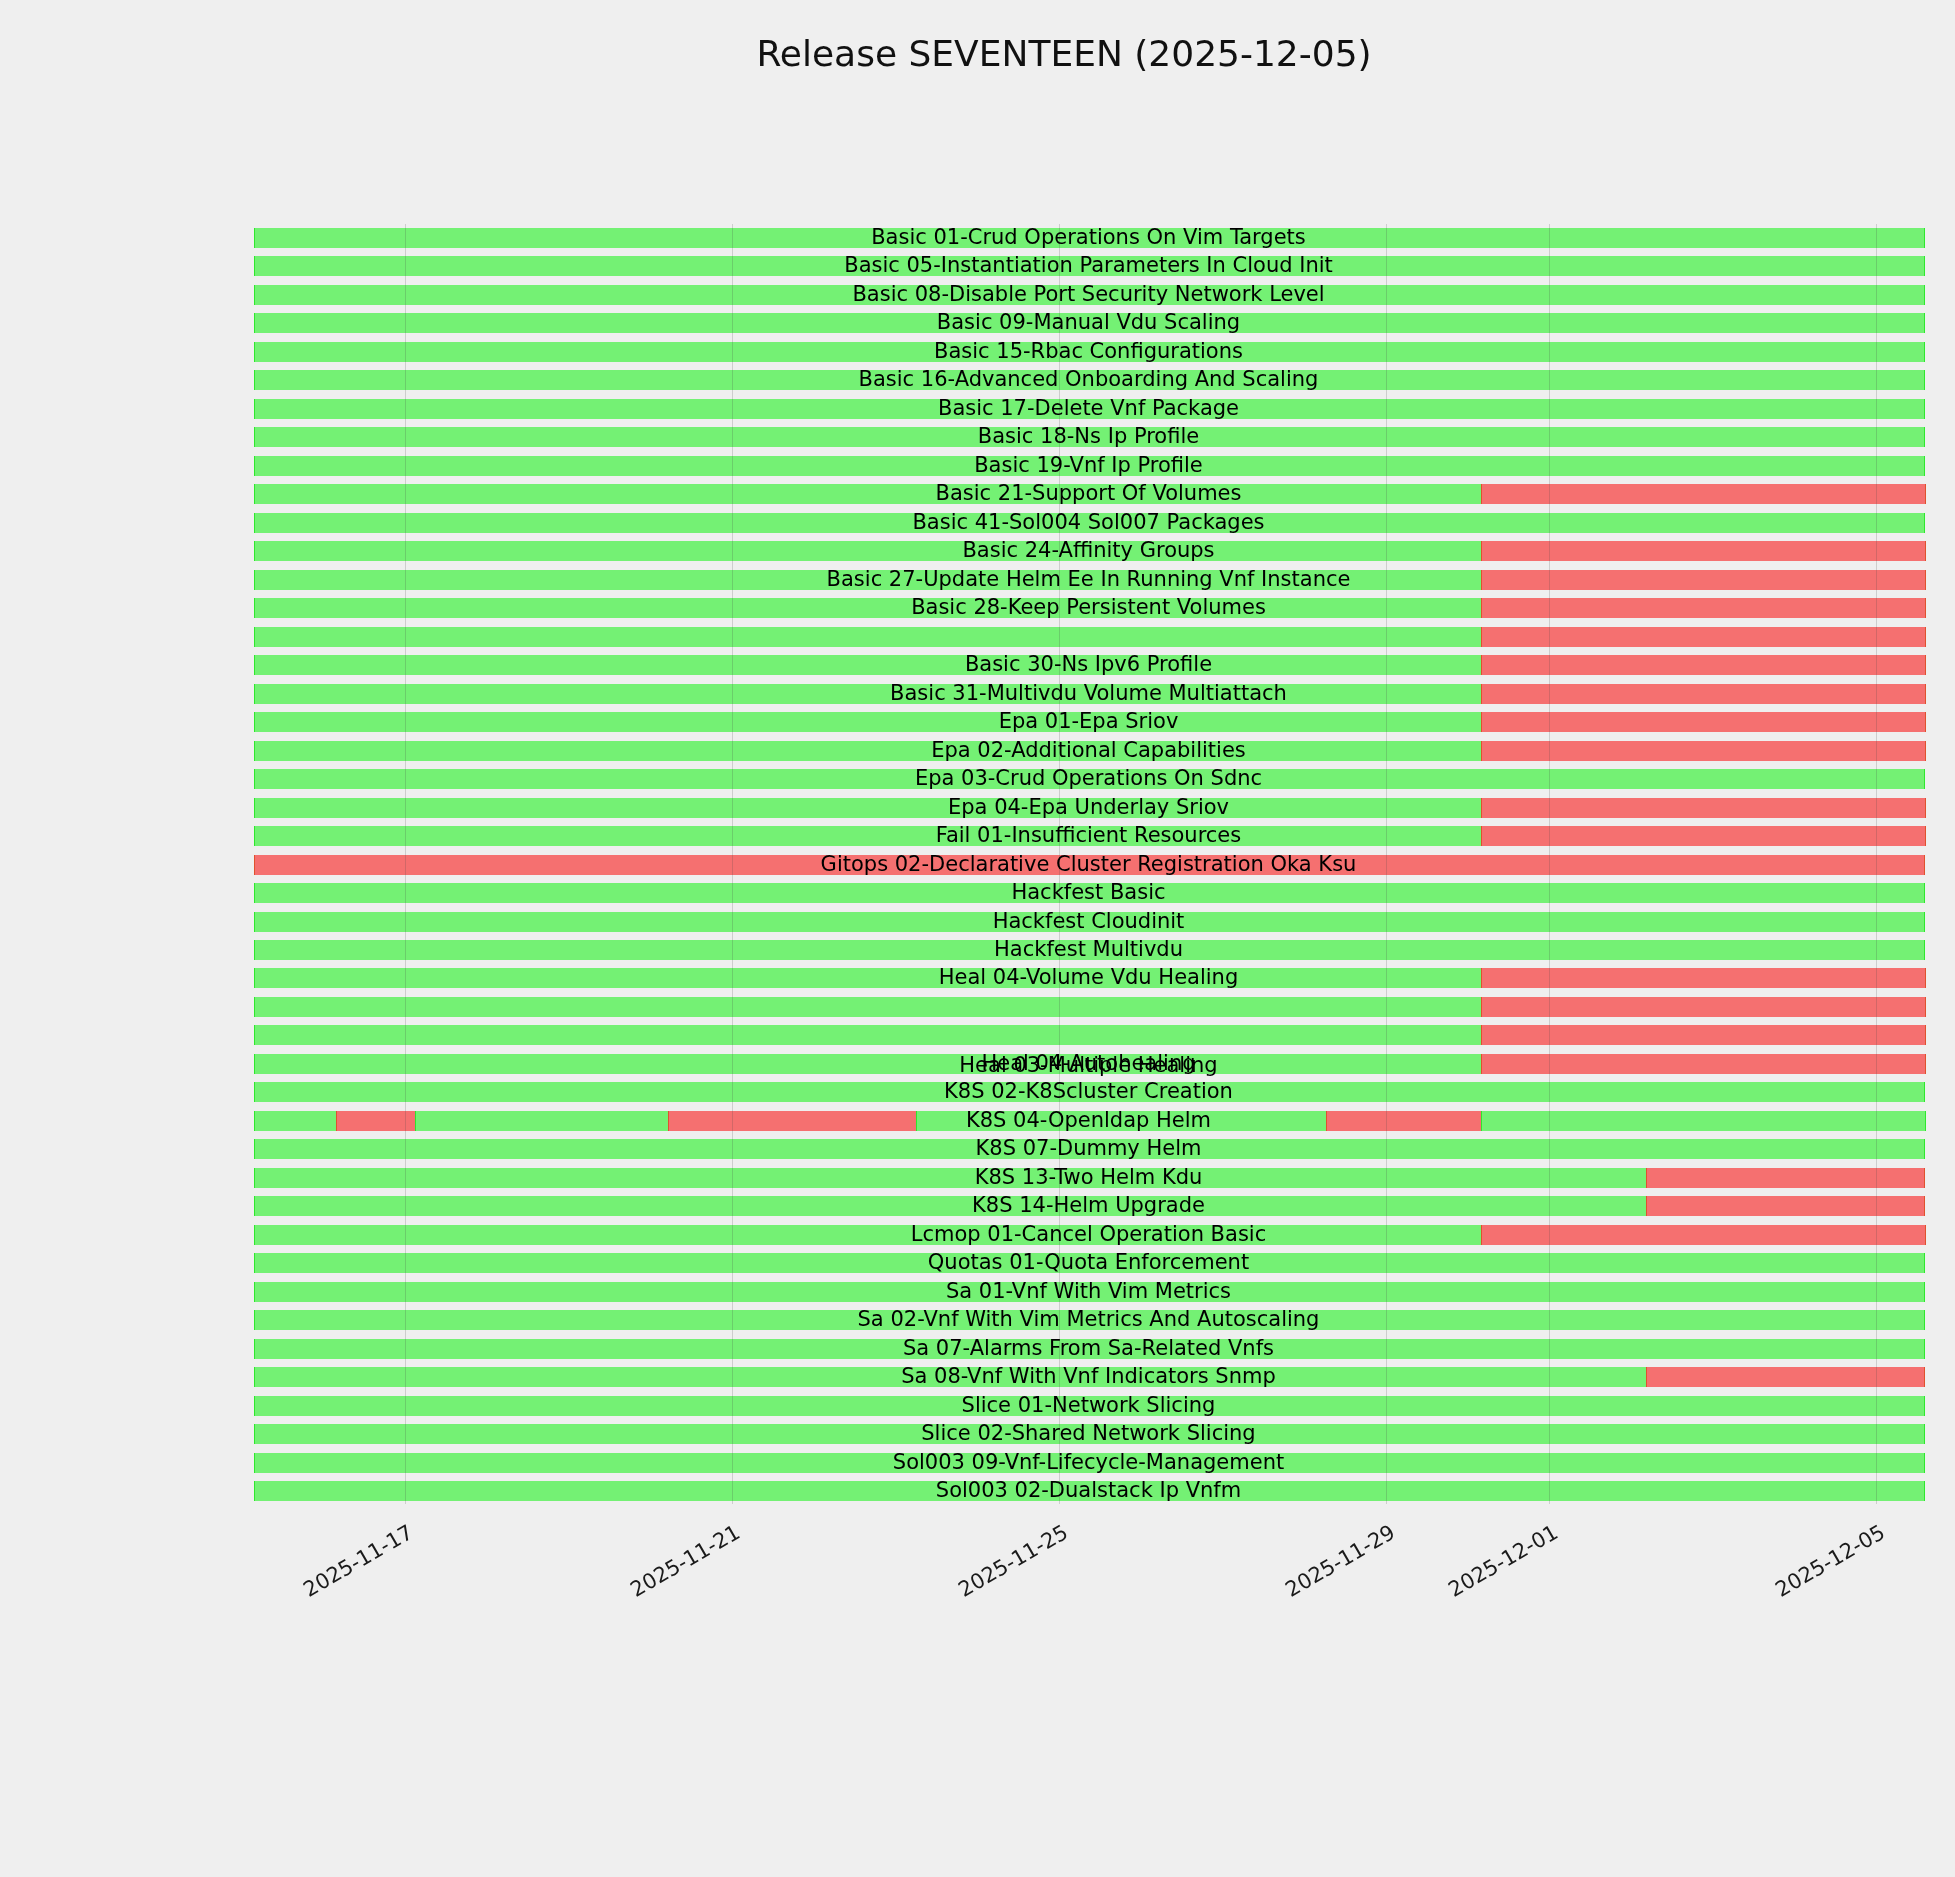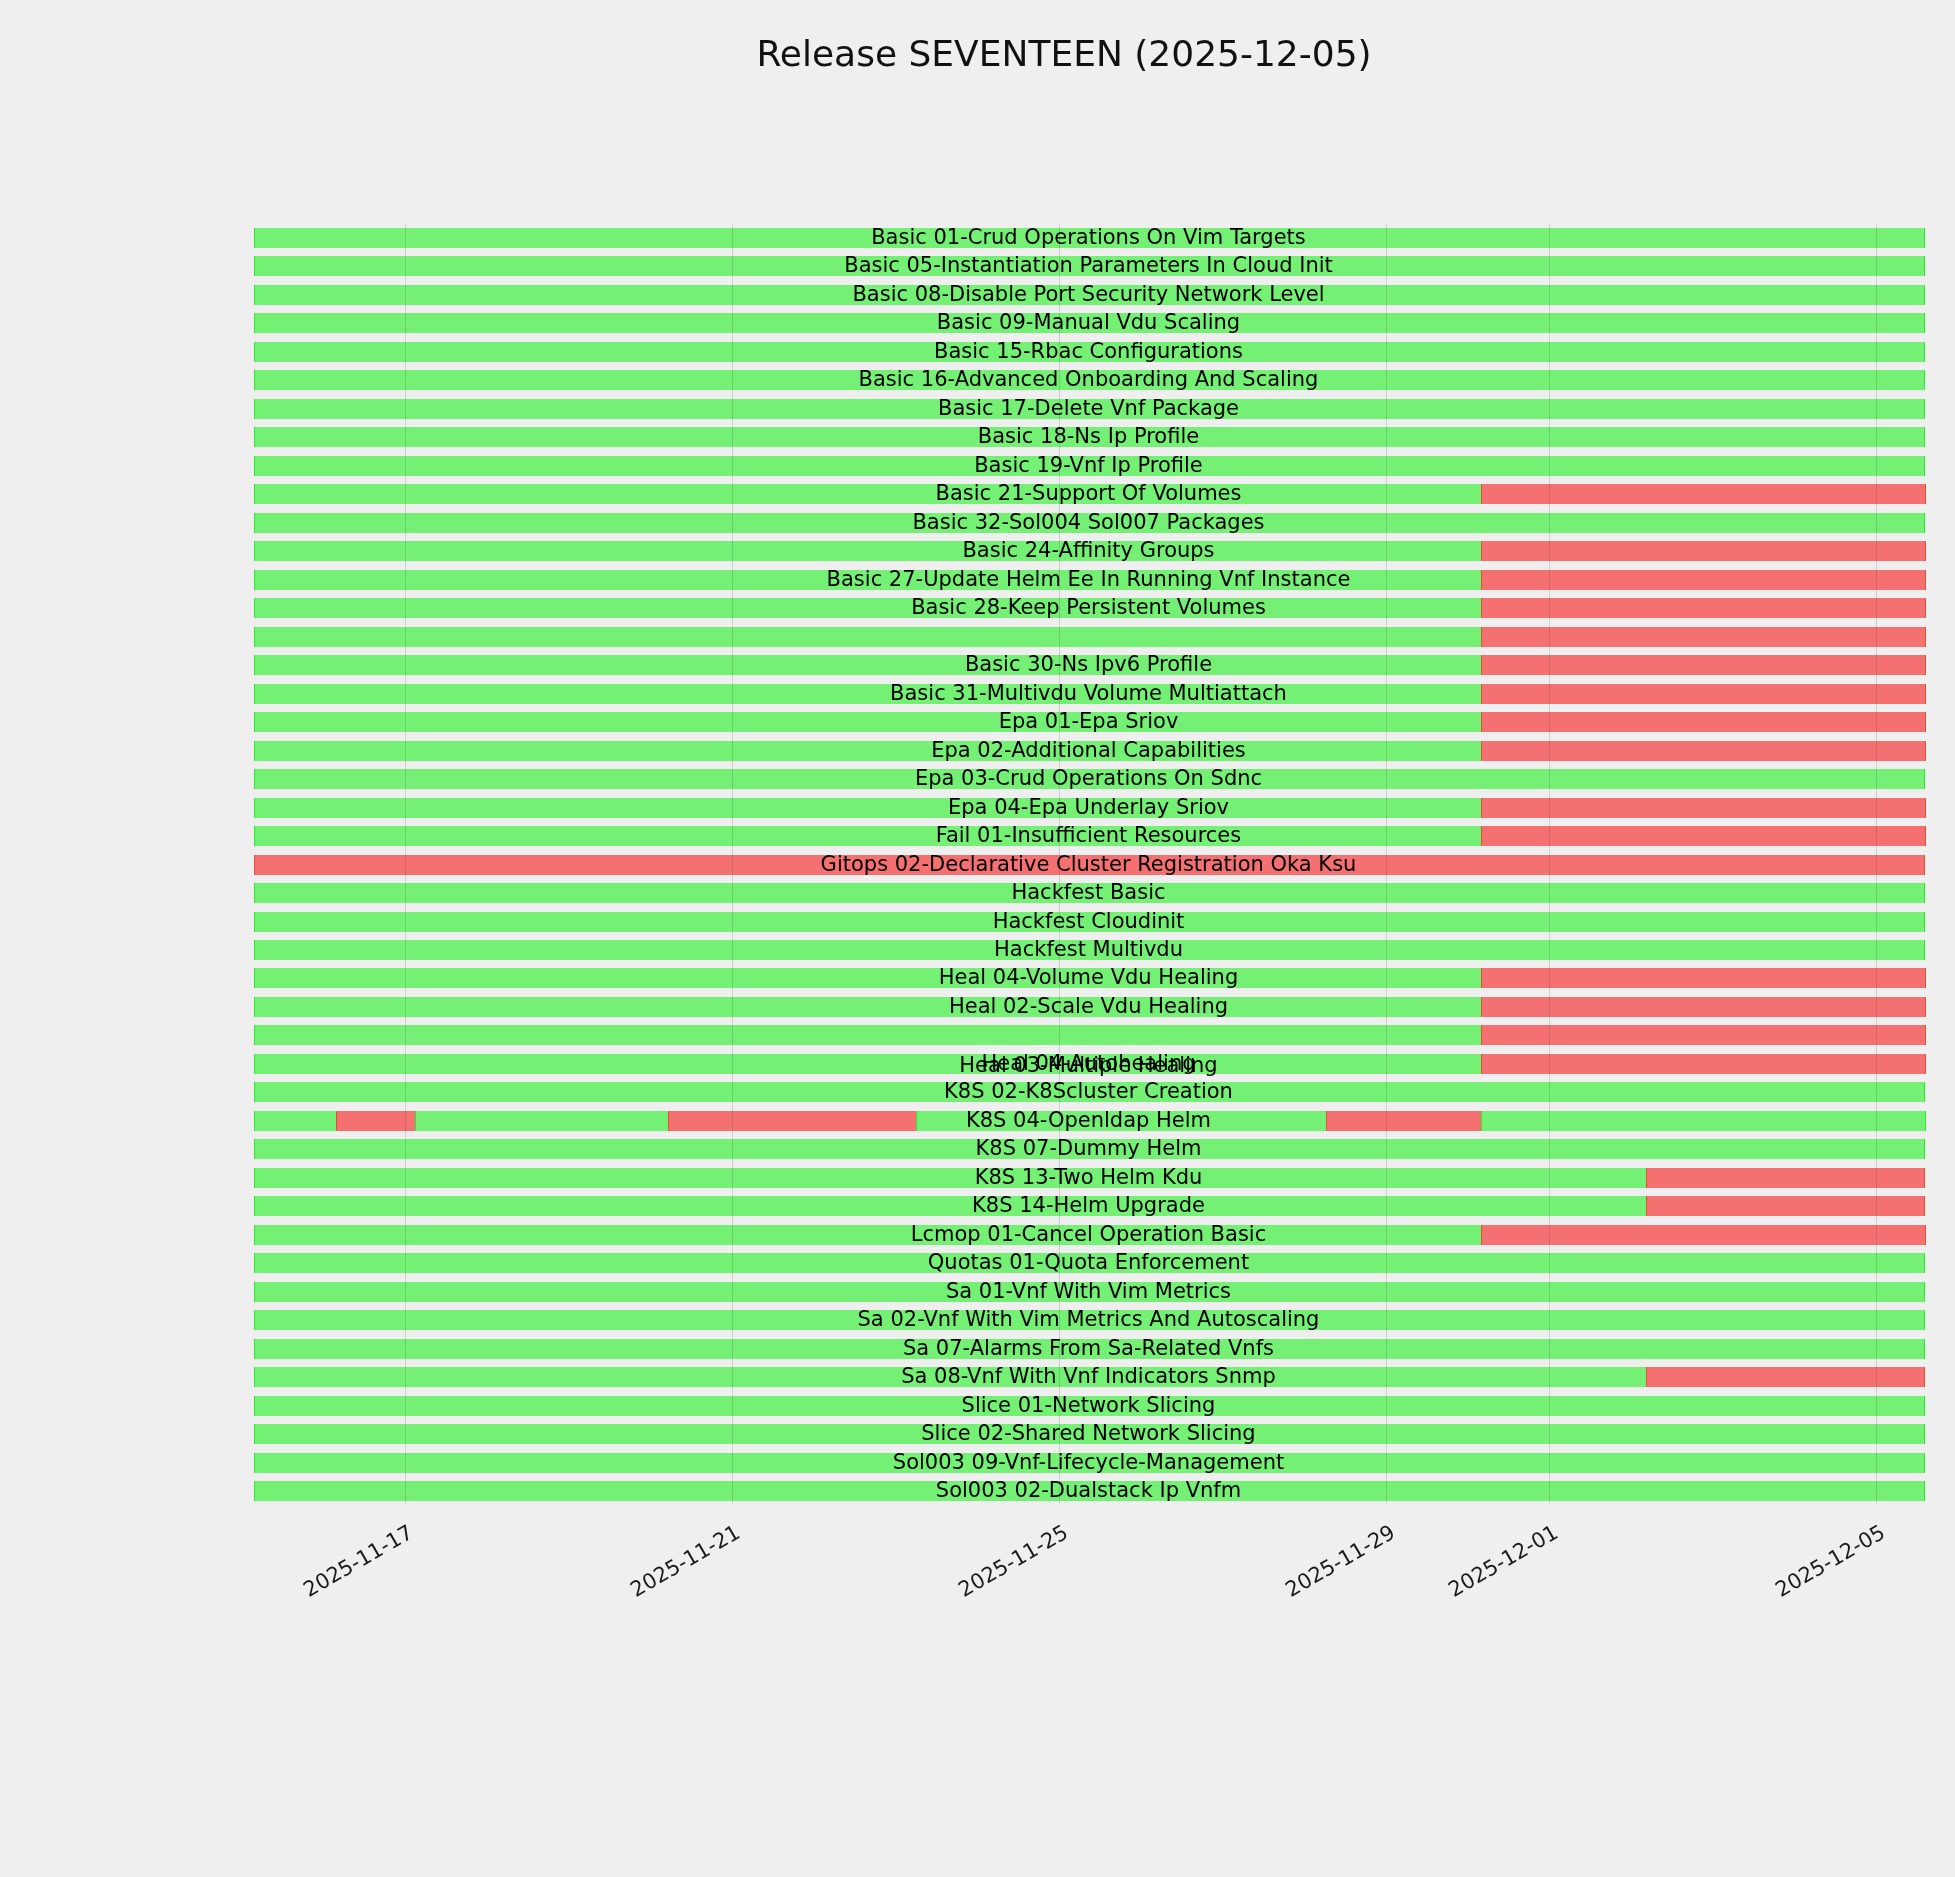--- a/index.html
+++ b/index.html
@@ -92,21 +92,21 @@
       </div>
       <div class="row-label" style="top: 456px;">Basic 19-Vnf Ip Profile</div>
       <div class="row-bar" style="left: 254px; top: 484px; width: 1671px; height: 19.6px;">
         <div class="seg" style="left: 0px; width: 1227px; background: rgb(116, 241, 116); border-left: 1.6px solid rgb(46, 232, 46);"></div>
         <div class="seg" style="left: 1227px; width: 445px; background: rgb(245, 112, 112); border-left: 1.6px solid rgb(224, 81, 46); border-right: 1.6px solid rgb(224, 81, 46);"></div>
       </div>
       <div class="row-label" style="top: 484px;">Basic 21-Support Of Volumes</div>
       <div class="row-bar" style="left: 254px; top: 513px; width: 1671px; height: 19.6px;">
         <div class="seg" style="left: 0px; width: 1671px; background: rgb(116, 241, 116); border-left: 1.6px solid rgb(46, 232, 46); border-right: 1.6px solid rgb(46, 232, 46);"></div>
       </div>
-      <div class="row-label" style="top: 513px;">Basic 32-Sol004 Sol007 Packages</div>
+      <div class="row-label" style="top: 513px;">Basic 41-Sol004 Sol007 Packages</div>
       <div class="row-bar" style="left: 254px; top: 541px; width: 1671px; height: 19.6px;">
         <div class="seg" style="left: 0px; width: 1227px; background: rgb(116, 241, 116); border-left: 1.6px solid rgb(46, 232, 46);"></div>
         <div class="seg" style="left: 1227px; width: 445px; background: rgb(245, 112, 112); border-left: 1.6px solid rgb(224, 81, 46); border-right: 1.6px solid rgb(224, 81, 46);"></div>
       </div>
       <div class="row-label" style="top: 541px;">Basic 24-Affinity Groups</div>
       <div class="row-bar" style="left: 254px; top: 570px; width: 1671px; height: 19.6px;">
         <div class="seg" style="left: 0px; width: 1227px; background: rgb(116, 241, 116); border-left: 1.6px solid rgb(46, 232, 46);"></div>
         <div class="seg" style="left: 1227px; width: 445px; background: rgb(245, 112, 112); border-left: 1.6px solid rgb(224, 81, 46); border-right: 1.6px solid rgb(224, 81, 46);"></div>
       </div>
       <div class="row-label" style="top: 570px;">Basic 27-Update Helm Ee In Running Vnf Instance</div>
@@ -171,21 +171,20 @@
       <div class="row-label" style="top: 940px;">Hackfest Multivdu</div>
       <div class="row-bar" style="left: 254px; top: 968px; width: 1671px; height: 19.6px;">
         <div class="seg" style="left: 0px; width: 1227px; background: rgb(116, 241, 116); border-left: 1.6px solid rgb(46, 232, 46);"></div>
         <div class="seg" style="left: 1227px; width: 445px; background: rgb(245, 112, 112); border-left: 1.6px solid rgb(224, 81, 46); border-right: 1.6px solid rgb(224, 81, 46);"></div>
       </div>
       <div class="row-label" style="top: 968px;">Heal 04-Volume Vdu Healing</div>
       <div class="row-bar" style="left: 254px; top: 997px; width: 1671px; height: 19.6px;">
         <div class="seg" style="left: 0px; width: 1227px; background: rgb(116, 241, 116); border-left: 1.6px solid rgb(46, 232, 46);"></div>
         <div class="seg" style="left: 1227px; width: 445px; background: rgb(245, 112, 112); border-left: 1.6px solid rgb(224, 81, 46); border-right: 1.6px solid rgb(224, 81, 46);"></div>
       </div>
-      <div class="row-label" style="top: 997px;">Heal 02-Scale Vdu Healing</div>
       <div class="row-bar" style="left: 254px; top: 1025px; width: 1671px; height: 19.6px;">
         <div class="seg" style="left: 0px; width: 1227px; background: rgb(116, 241, 116); border-left: 1.6px solid rgb(46, 232, 46);"></div>
         <div class="seg" style="left: 1227px; width: 445px; background: rgb(245, 112, 112); border-left: 1.6px solid rgb(224, 81, 46); border-right: 1.6px solid rgb(224, 81, 46);"></div>
       </div>
       <div class="row-label" style="top: 1056px;">Heal 03-Multiple Healing</div>
       <div class="row-bar" style="left: 254px; top: 1054px; width: 1671px; height: 19.6px;">
         <div class="seg" style="left: 0px; width: 1227px; background: rgb(116, 241, 116); border-left: 1.6px solid rgb(46, 232, 46);"></div>
         <div class="seg" style="left: 1227px; width: 445px; background: rgb(245, 112, 112); border-left: 1.6px solid rgb(224, 81, 46); border-right: 1.6px solid rgb(224, 81, 46);"></div>
       </div>
       <div class="row-label" style="top: 1054px;">Heal 04-Autohealing</div>

